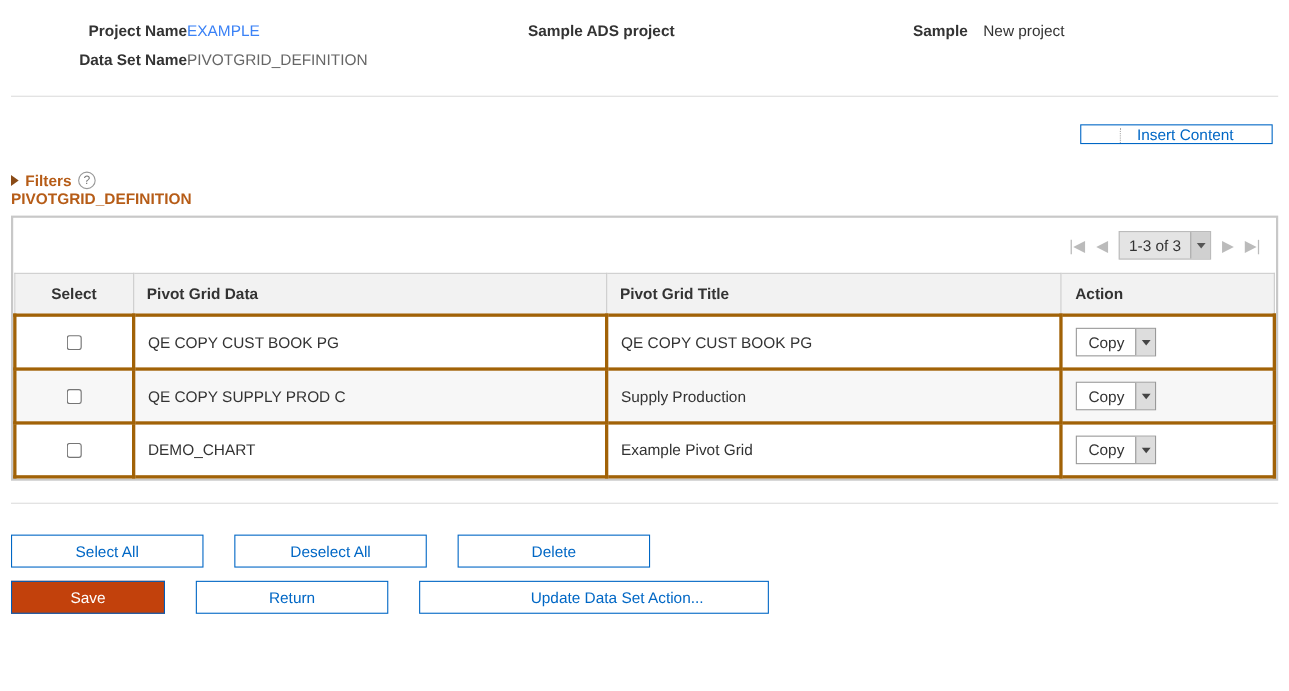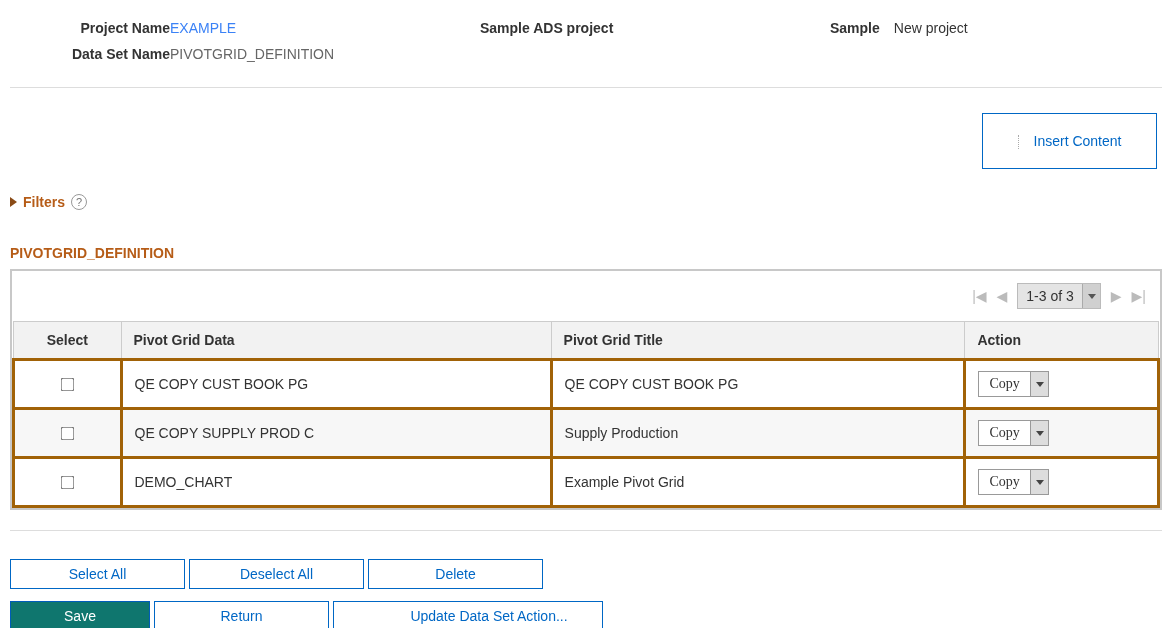--- a/index.html
+++ b/index.html
@@ -27,39 +27,38 @@
   .actions-bar {
     display: flex;
     justify-content: flex-end;
     padding: 25px 5px 25px 0;
   }
   .btn-outline {
     background: #fff;
     border: 1px solid #0067c5;
     color: #0067c5;
     font-size: 14px;
-    padding: 19px 0;
+    padding: 0 0;
     width: 175px;
     text-align: center;
     cursor: pointer;
   }
   .btn-outline.with-dots::before {
     content: "";
     display: inline-block;
     width: 1px;
     height: 14px;
     border-left: 1px dotted #aaa;
     margin-right: 14px;
     vertical-align: middle;
   }
   .filters-row {
     display: flex;
     align-items: center;
     gap: 6px;
-    margin-bottom: 35px;
   }
   .tri {
     width: 0; height: 0;
     border-top: 5px solid transparent;
     border-bottom: 5px solid transparent;
     border-left: 7px solid #8a4b17;
   }
   .filters-label { color: #b65c17; font-weight: bold; }
   .help-icon {
     display: inline-flex;
@@ -128,47 +127,47 @@
   table.grid tr.alt td { background: #f7f7f7; }
   .col-select { width: 100px; text-align: center; }
   .col-name   { width: 400px; }
   .col-title  { width: 385px; }
   .col-action { width: 180px; }
   .sel-drop {
     display: inline-flex;
     border: 1px solid #999;
     background: #fff;
   }
-  .sel-drop .sel-text { padding: 4px 10px; min-width: 40px; font-family: Liberation Serif, serif; }
+  .sel-drop .sel-text { padding: 4px 10px; min-width: 40px; }
   .sel-drop .sel-btn {
     width: 18px; background: #ddd; border-left: 1px solid #999; position: relative;
   }
   .sel-drop .sel-btn::after {
     content: "";
     position: absolute; top: 10px; left: 5px;
     width: 0; height: 0;
     border-left: 4px solid transparent;
     border-right: 4px solid transparent;
     border-top: 5px solid #444;
   }
   input[type=checkbox] { transform: scale(1.05); }
   hr.sep { border: none; border-top: 1px solid #ddd; margin: 20px 0 28px 0; }
-  .btn-row { display: flex; gap: 4px; margin-bottom: 12px; }
+  .btn-row { display: flex; gap: 28px; margin-bottom: 12px; }
   .btn {
     display: inline-flex; align-items: center; justify-content: center;
     border: 1px solid #0067c5;
     background: #fff;
     color: #0067c5;
     font-size: 14px;
     height: 30px;
     cursor: pointer;
   }
   .btn.w175 { width: 175px; }
-  .btn.w270 { width: 270px; padding-left: 48px; }
-  .btn.primary { background: #0f766e; color: #fff; border-color: #005cb9; width: 140px; }
+  .btn.w270 { width: 318px; padding-left: 48px; }
+  .btn.primary { background: #c2410c; color: #fff; border-color: #005cb9; width: 140px; }
 </style>
 </head>
 <body>
 
 <div class="header-block">
   <div class="hcol1">
     <div class="hrow">
       <div class="hlabel">Project Name</div>
       <div class="link-val">EXAMPLE</div>
     </div>

